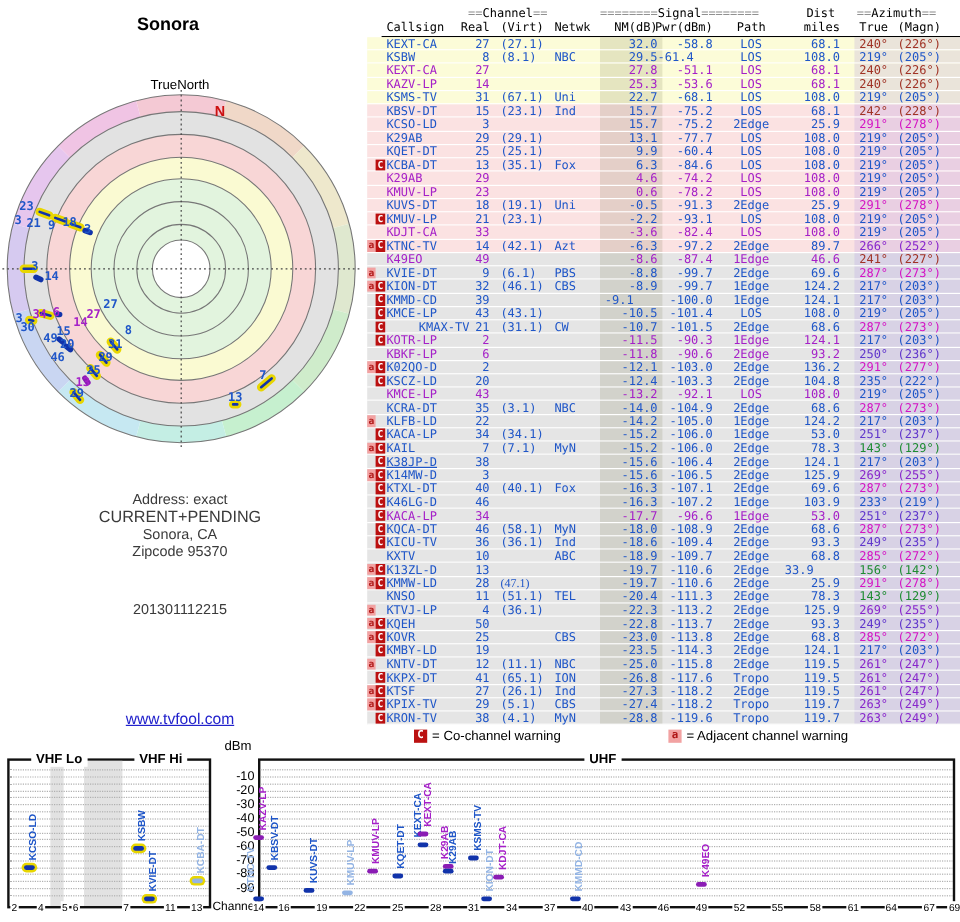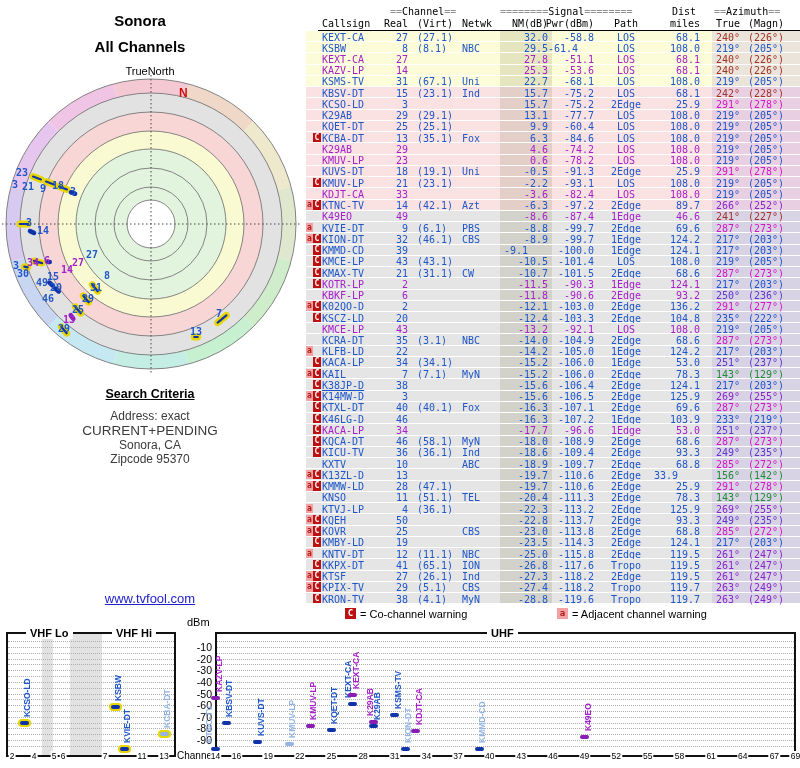--- a/index.html
+++ b/index.html
@@ -49,21 +49,20 @@
   .lgbox{position:absolute;width:11px;height:11px;font-size:9px;font-weight:bold;
          text-align:center;line-height:11px;font-family:"DejaVu Sans Mono",monospace;}
   .lgtxt{position:absolute;font-size:11px;color:#000;white-space:nowrap;}
 </style>
 </head>
 <body>
 
 <div id="stage">
 
   <div class="abs ctr title" style="left:60px;top:12px;width:160px;">Sonora</div>
-  <div class="abs ctr title" style="left:60px;top:38px;width:160px;">All Channels</div>
   <div class="abs ctr subnote" style="left:60px;top:65px;width:180px;">TrueNorth</div>
 
   <svg id="radar" class="abs" style="left:0;top:74px;" width="302" height="300">
       <path d="M151,150 L113.47123846013449,9.940755188085092 A145,145 0 0 1 188.5287615398655,9.940755188085092 Z" fill="#f4c9d4" stroke="none"></path>
       <path d="M151,150 L188.5287615398655,9.940755188085092 A145,145 0 0 1 253.5304832720494,47.46951672795062 Z" fill="#f0d8c8" stroke="none"></path>
       <path d="M151,150 L253.5304832720494,47.46951672795062 A145,145 0 0 1 291.05924481191494,112.47123846013449 Z" fill="#eee8cc" stroke="none"></path>
       <path d="M151,150 L291.05924481191494,112.47123846013449 A145,145 0 0 1 291.05924481191494,187.5287615398655 Z" fill="#dfe8cf" stroke="none"></path>
       <path d="M151,150 L291.05924481191494,187.5287615398655 A145,145 0 0 1 253.5304832720494,252.53048327204937 Z" fill="#cfeccb" stroke="none"></path>
       <path d="M151,150 L253.5304832720494,252.53048327204937 A145,145 0 0 1 188.5287615398655,290.05924481191494 Z" fill="#c6f0cf" stroke="none"></path>
       <path d="M151,150 L188.5287615398655,290.05924481191494 A145,145 0 0 1 113.47123846013449,290.05924481191494 Z" fill="#c4eee4" stroke="none"></path>
@@ -129,27 +128,27 @@
       <div class="rlab abs" style="left: 104px; top: 270px; color: rgb(31, 86, 200);">8</div>
       <div class="rlab abs" style="left: 90px; top: 282px; color: rgb(31, 86, 200);">31</div>
       <div class="rlab abs" style="left: 82px; top: 293px; color: rgb(31, 86, 200);">29</div>
       <div class="rlab abs" style="left: 72px; top: 304px; color: rgb(31, 86, 200);">25</div>
       <div class="rlab abs" style="left: 63px; top: 314px; color: rgb(165, 32, 200);">13</div>
       <div class="rlab abs" style="left: 58px; top: 323px; color: rgb(31, 86, 200);">29</div>
       <div class="rlab abs" style="left: 190px; top: 326px; color: rgb(31, 86, 200);">13</div>
       <div class="rlab abs" style="left: 216px; top: 308px; color: rgb(31, 86, 200);">7</div>
     </div>
 
-  <div class="abs ctr sc-head" style="left:50px;top:387px;width:200px;">Search Criteria</div>
   <div id="searchLines" class="abs ctr" style="left:30px;top:409px;width:240px;">
       <div class="sc-line">Address: exact</div>
       <div class="sc-line big">CURRENT+PENDING</div>
       <div class="sc-line">Sonora, CA</div>
       <div class="sc-line">Zipcode 95370</div>
     </div>
+  <div class="abs ctr sc-line" style="left:30px;top:501px;width:240px;">201301112215</div>
   <div class="abs ctr link" style="left:50px;top:591px;width:200px;">www.tvfool.com</div>
 
   <div id="table" class="abs">
       <div class="hdr" style="left: 84px; top: 6px;"><span class="hgray">==</span><span>Channel</span><span class="hgray">==</span></div>
       <div class="hdr" style="left: 194px; top: 6px;"><span class="hgray">========</span><span>Signal</span><span class="hgray">========</span></div>
       <div class="hdr" style="left: 366px; top: 6px;"><span>Dist</span></div>
       <div class="hdr" style="left: 408px; top: 6px;"><span class="hgray">==</span><span>Azimuth</span><span class="hgray">==</span></div>
       <div class="hdr" style="left: 16px; top: 17.5px;">Callsign</div>
       <div class="hdr" style="left: 78px; top: 17.5px; width: 24px; text-align: right;">Real</div>
       <div class="hdr" style="left: 111px; top: 17.5px;">(Virt)</div>
@@ -440,21 +439,21 @@
         <div class="cell" style="left: 232px; color: rgb(31, 86, 200); width: 56px; text-align: right;">-101.4</div>
         <div class="cell" style="left: 300px; color: rgb(31, 86, 200); width: 40px; text-align: center;">LOS</div>
         <div class="cell" style="left: 350px; color: rgb(31, 86, 200); width: 44px; text-align: right;">108.0</div>
         <div class="cell" style="left: 410px; color: rgb(31, 86, 200);">219°</div>
         <div class="cell" style="left: 442px; color: rgb(31, 86, 200);">(205°)</div>
       </div>
       <div class="row bg-g" style="top: 267.04px;">
         <div class="stripe" style="left: 194px; width: 52px; background: rgba(110, 115, 70, 0.16);"></div>
         <div class="stripe" style="left: 406px; width: 88px; background: rgba(165, 135, 230, 0.2);"></div>
         <div class="w-c" style="left: 7px;">C</div>
-        <div class="cell" style="left: 16px; color: rgb(31, 86, 200);">KMAX-TV</div>
+        <div class="cell" style="left: 16px; color: rgb(31, 86, 200); padding-left: 27px;">KMAX-TV</div>
         <div class="cell" style="left: 78px; color: rgb(31, 86, 200); width: 24px; text-align: right;">21</div>
         <div class="cell" style="left: 111px; color: rgb(31, 86, 200);">(31.1)</div>
         <div class="cell" style="left: 156px; color: rgb(31, 86, 200);">CW</div>
         <div class="cell" style="left: 198px; color: rgb(31, 86, 200); width: 44px; text-align: right;">-10.7</div>
         <div class="cell" style="left: 232px; color: rgb(31, 86, 200); width: 56px; text-align: right;">-101.5</div>
         <div class="cell" style="left: 300px; color: rgb(31, 86, 200); width: 40px; text-align: center;">2Edge</div>
         <div class="cell" style="left: 350px; color: rgb(31, 86, 200); width: 44px; text-align: right;">68.6</div>
         <div class="cell" style="left: 410px; color: rgb(212, 20, 196);">287°</div>
         <div class="cell" style="left: 442px; color: rgb(212, 20, 196);">(273°)</div>
       </div>
@@ -704,21 +703,21 @@
         <div class="cell" style="left: 410px; color: rgb(30, 140, 50);">156°</div>
         <div class="cell" style="left: 442px; color: rgb(30, 140, 50);">(142°)</div>
       </div>
       <div class="row bg-g" style="top: 480.6px;">
         <div class="stripe" style="left: 194px; width: 52px; background: rgba(110, 115, 70, 0.16);"></div>
         <div class="stripe" style="left: 406px; width: 88px; background: rgba(165, 135, 230, 0.2);"></div>
         <div class="w-a" style="left: 0px;">a</div>
         <div class="w-c" style="left: 7px;">C</div>
         <div class="cell" style="left: 16px; color: rgb(31, 86, 200);">KMMW-LD</div>
         <div class="cell" style="left: 78px; color: rgb(31, 86, 200); width: 24px; text-align: right;">28</div>
-        <div class="cell" style="left: 111px; color: rgb(31, 86, 200);">(47.1)</div>
+        <div class="cell" style="left: 111px; color: rgb(31, 86, 200); font-family: Liberation Serif, serif;">(47.1)</div>
         <div class="cell" style="left: 198px; color: rgb(31, 86, 200); width: 44px; text-align: right;">-19.7</div>
         <div class="cell" style="left: 232px; color: rgb(31, 86, 200); width: 56px; text-align: right;">-110.6</div>
         <div class="cell" style="left: 300px; color: rgb(31, 86, 200); width: 40px; text-align: center;">2Edge</div>
         <div class="cell" style="left: 350px; color: rgb(31, 86, 200); width: 44px; text-align: right;">25.9</div>
         <div class="cell" style="left: 410px; color: rgb(212, 20, 196);">291°</div>
         <div class="cell" style="left: 442px; color: rgb(212, 20, 196);">(278°)</div>
       </div>
       <div class="row bg-g" style="top: 491.84px;">
         <div class="stripe" style="left: 194px; width: 52px; background: rgba(110, 115, 70, 0.16);"></div>
         <div class="stripe" style="left: 406px; width: 88px; background: rgba(165, 135, 230, 0.2);"></div>

